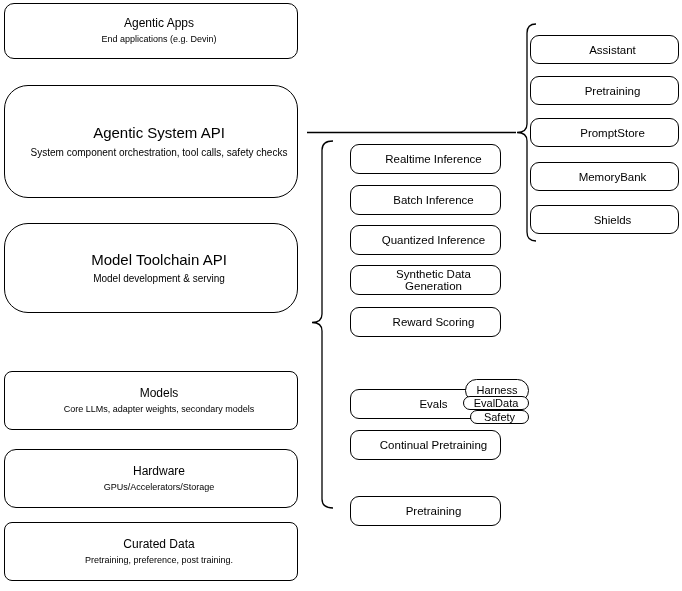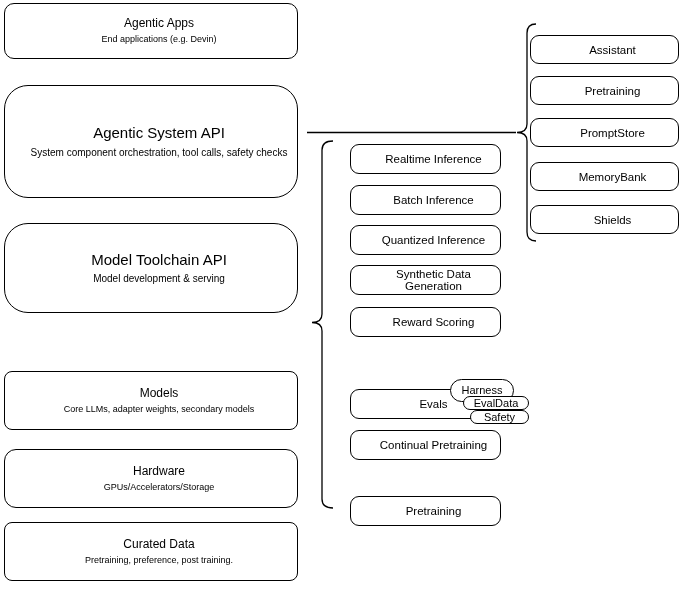--- a/index.html
+++ b/index.html
@@ -110,21 +110,21 @@
 
   <div class="mbox" style="top:144px">Realtime Inference</div>
   <div class="mbox" style="top:185px">Batch Inference</div>
   <div class="mbox" style="top:225px">Quantized Inference</div>
   <div class="mbox" style="top:307px">Reward Scoring</div>
   <div class="mbox" style="top:265px">Synthetic Data Generation</div>
   <div class="mbox" style="top:389px">Evals</div>
   <div class="mbox" style="top:430px">Continual Pretraining</div>
   <div class="mbox" style="top:496px">Pretraining</div>
 
-  <div class="pill" style="left:450px;top:379px;width:64px;height:23px">Harness</div>
+  <div class="pill" style="left:465px;top:379px;width:64px;height:23px">Harness</div>
   <div class="pill" style="left:463px;top:396px;width:66px;height:14px">EvalData</div>
   <div class="pill" style="left:470px;top:410px;width:59px;height:14px">Safety</div>
 
   <div class="rbox" style="top:35px">Assistant</div>
   <div class="rbox" style="top:76px">Pretraining</div>
   <div class="rbox" style="top:118px">PromptStore</div>
   <div class="rbox" style="top:162px">MemoryBank</div>
   <div class="rbox" style="top:205px">Shields</div>
 
 </div>

